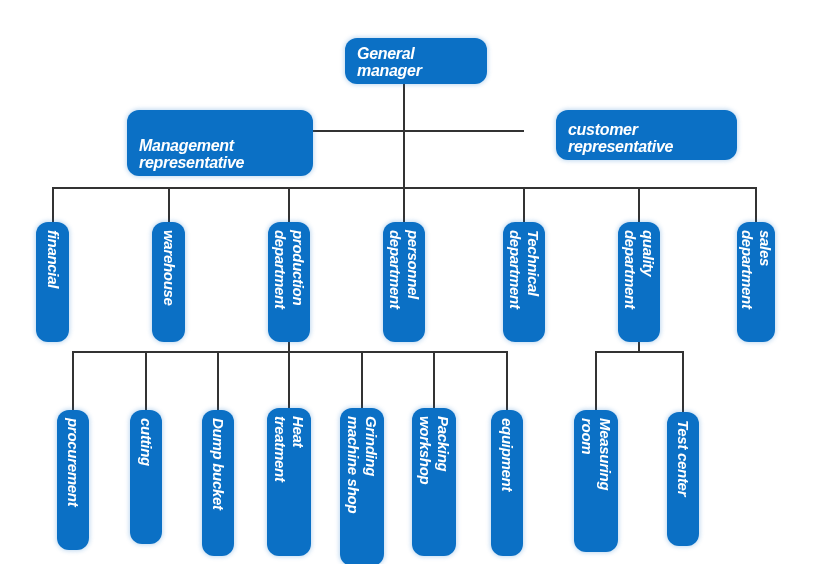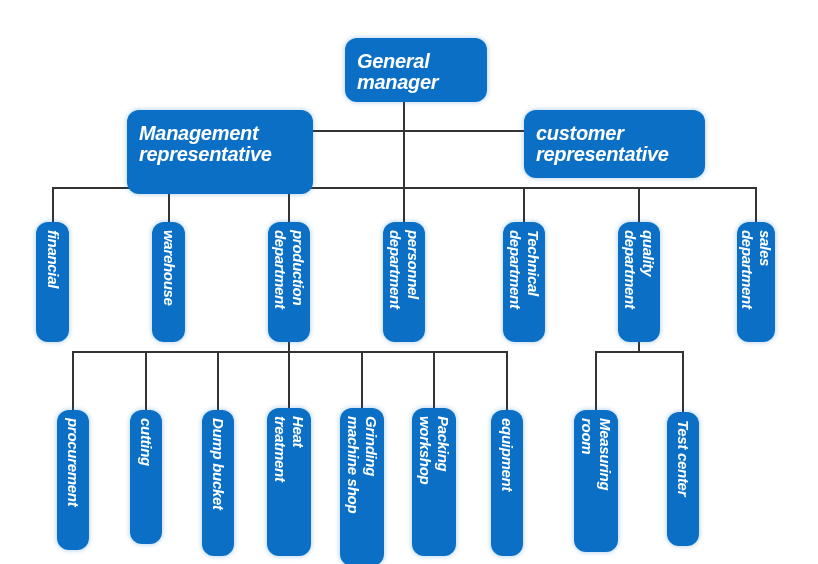--- a/index.html
+++ b/index.html
@@ -9,22 +9,22 @@
   }
   .line{position:absolute;background:var(--line,#333333);}
   .line.v{width:2px;}
   .line.h{height:2px;}
   .node{
     position:absolute;display:flex;background:var(--fill,#0b70c5);color:var(--txt,#ffffff);
     font-weight:bold;font-style:italic;border-radius:12px;
     box-shadow:0 0 4px 1px rgba(30,120,200,0.28);
   }
   .node .lbl{white-space:pre-line;letter-spacing:-0.3px;}
-  .node.hbox{align-items:flex-start;justify-content:flex-start;padding:13px 12px;
-    font-size:20px;line-height:1.05;}
+  .node.hbox{align-items:flex-end;justify-content:flex-start;padding:4px 12px;
+    font-size:16px;line-height:1.05;}
   .node.vbox{writing-mode:vertical-rl;align-items:center;justify-content:flex-start;
     padding:8px 0;font-size:15px;line-height:1.2;}
 </style>
 </head>
 <body>
 
 <div class="canvas">
 
   <div class="line v" style="left:403px;top:76px;height:146px"></div>
   <div class="line h" style="left:289px;top:130px;width:235px"></div>
@@ -50,21 +50,21 @@
 
   <div class="node hbox" style="left:345px;top:38px;width:118px;height:38px">
     <span class="lbl">General
 manager</span>
   </div>
 
   <div class="node hbox" style="left:127px;top:110px;width:162px;height:58px">
     <span class="lbl">Management
 representative</span>
   </div>
-  <div class="node hbox" style="left:524px;top:110px;width:157px;height:42px">
+  <div class="node hbox" style="left:556px;top:110px;width:157px;height:42px">
     <span class="lbl">customer
 representative</span>
   </div>
 
   <div class="node vbox" style="left:36px;top:222px;width:33px;height:104px">
     <span class="lbl">financial</span>
   </div>
   <div class="node vbox" style="left:152px;top:222px;width:33px;height:104px">
     <span class="lbl">warehouse</span>
   </div>

